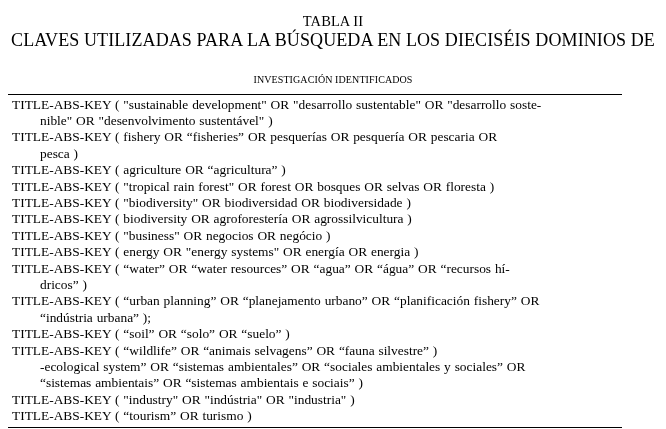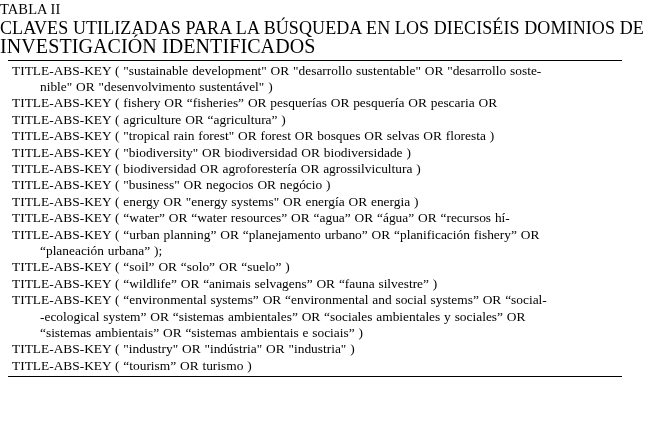--- a/index.html
+++ b/index.html
@@ -18,32 +18,32 @@
 
   .page {
     position: relative;
     width: 666px;
     height: 429px;
     box-sizing: border-box;
   }
 
   
   .caption {
-    padding-top: 0;
-    text-align: left;
+    padding-top: 12px;
+    text-align: center;
   }
   .caption-line {
     font-size: 14.5px;
     line-height: 18.5px;
     letter-spacing: 0.1px;
     white-space: nowrap;
   }
   .caption-line.l1 { font-size: 14.5px; }
   .caption-line.l2 { font-size: 18px; }
-  .caption-line.l3 { font-size: 20px; }
+  .caption-line.l3 { font-size: 10px; margin-top: 22px; }
 
   
   .table-wrap {
     margin: 4px 44px 0 8px;
     border-top: 1.4px solid #000;
     border-bottom: 1.4px solid #000;
     padding-top: 2px;
     padding-bottom: 2px;
   }
   .rows {
@@ -73,30 +73,30 @@
 
   <div class="caption">
     <div class="caption-line l1">TABLA II</div>
     <div class="caption-line l2">CLAVES UTILIZADAS PARA LA BÚSQUEDA EN LOS DIECISÉIS DOMINIOS DE</div>
     <div class="caption-line l3">INVESTIGACIÓN IDENTIFICADOS</div>
   </div>
 
   <div class="table-wrap">
     <ul class="rows">
         <li class="row"><span>TITLE-ABS-KEY ( "sustainable development"  OR  "desarrollo sustentable"  OR  "desarrollo soste-</span><span class="cont"><span>nible"  OR  "desenvolvimento sustentável" )</span></span></li>
-        <li class="row"><span>TITLE-ABS-KEY ( fishery  OR  “fisheries”  OR  pesquerías  OR  pesquería  OR  pescaria  OR</span></li>
+        <li class="row"><span>TITLE-ABS-KEY ( fishery  OR  “fisheries”  OR  pesquerías  OR  pesquería  OR  pescaria  OR</span><span class="cont"><span>pesca )</span></span></li>
         <li class="row"><span>TITLE-ABS-KEY ( agriculture  OR  “agricultura” )</span></li>
         <li class="row"><span>TITLE-ABS-KEY ( "tropical rain forest"  OR  forest  OR  bosques  OR  selvas  OR  floresta )</span></li>
         <li class="row"><span>TITLE-ABS-KEY ( "biodiversity"  OR  biodiversidad  OR  biodiversidade )</span></li>
-        <li class="row"><span>TITLE-ABS-KEY ( biodiversidad  OR  agroforestería  OR  agrossilvicultura )</span></li>
+        <li class="row"><span>TITLE-ABS-KEY ( biodiversity  OR  agroforestería  OR  agrossilvicultura )</span></li>
         <li class="row"><span>TITLE-ABS-KEY ( "business"  OR  negocios  OR  negócio )</span></li>
         <li class="row"><span>TITLE-ABS-KEY ( energy  OR  "energy systems"  OR  energía  OR  energia )</span></li>
-        <li class="row"><span>TITLE-ABS-KEY ( “water”  OR  “water resources”  OR  “agua”  OR  “água”  OR  “recursos hí-</span></li>
-        <li class="row"><span>TITLE-ABS-KEY ( “urban planning”  OR  “planejamento urbano”  OR  “planificación fishery”  OR</span><span class="cont"><span>“planeación urbana” );</span></span></li>
+        <li class="row"><span>TITLE-ABS-KEY ( “water”  OR  “water resources”  OR  “agua”  OR  “água”  OR  “recursos hí-</span><span class="cont"><span>dricos” )</span></span></li>
+        <li class="row"><span>TITLE-ABS-KEY ( “urban planning”  OR  “planejamento urbano”  OR  “planificación fishery”  OR</span><span class="cont"><span>“indústria urbana” );</span></span></li>
         <li class="row"><span>TITLE-ABS-KEY ( “soil”  OR  “solo”  OR  “suelo” )</span></li>
         <li class="row"><span>TITLE-ABS-KEY ( “wildlife”  OR  “animais selvagens”  OR  “fauna silvestre” )</span></li>
-        <li class="row"><span>TITLE-ABS-KEY ( “environmental systems”  OR  “environmental and social systems”  OR  “social-</span><span class="cont"><span>-ecological system”  OR  “sistemas ambientales”  OR  “sociales ambientales y sociales”  OR</span></span><span class="cont"><span>“sistemas ambientais”  OR  “sistemas ambientais e sociais” )</span></span></li>
+        <li class="row"><span class="cont"><span>-ecological system”  OR  “sistemas ambientales”  OR  “sociales ambientales y sociales”  OR</span></span><span class="cont"><span>“sistemas ambientais”  OR  “sistemas ambientais e sociais” )</span></span></li>
         <li class="row"><span>TITLE-ABS-KEY ( "industry"  OR  "indústria"  OR  "industria" )</span></li>
         <li class="row"><span>TITLE-ABS-KEY ( “tourism”  OR  turismo )</span></li>
       </ul>
   </div>
 
 </div>
 
 </body></html>

